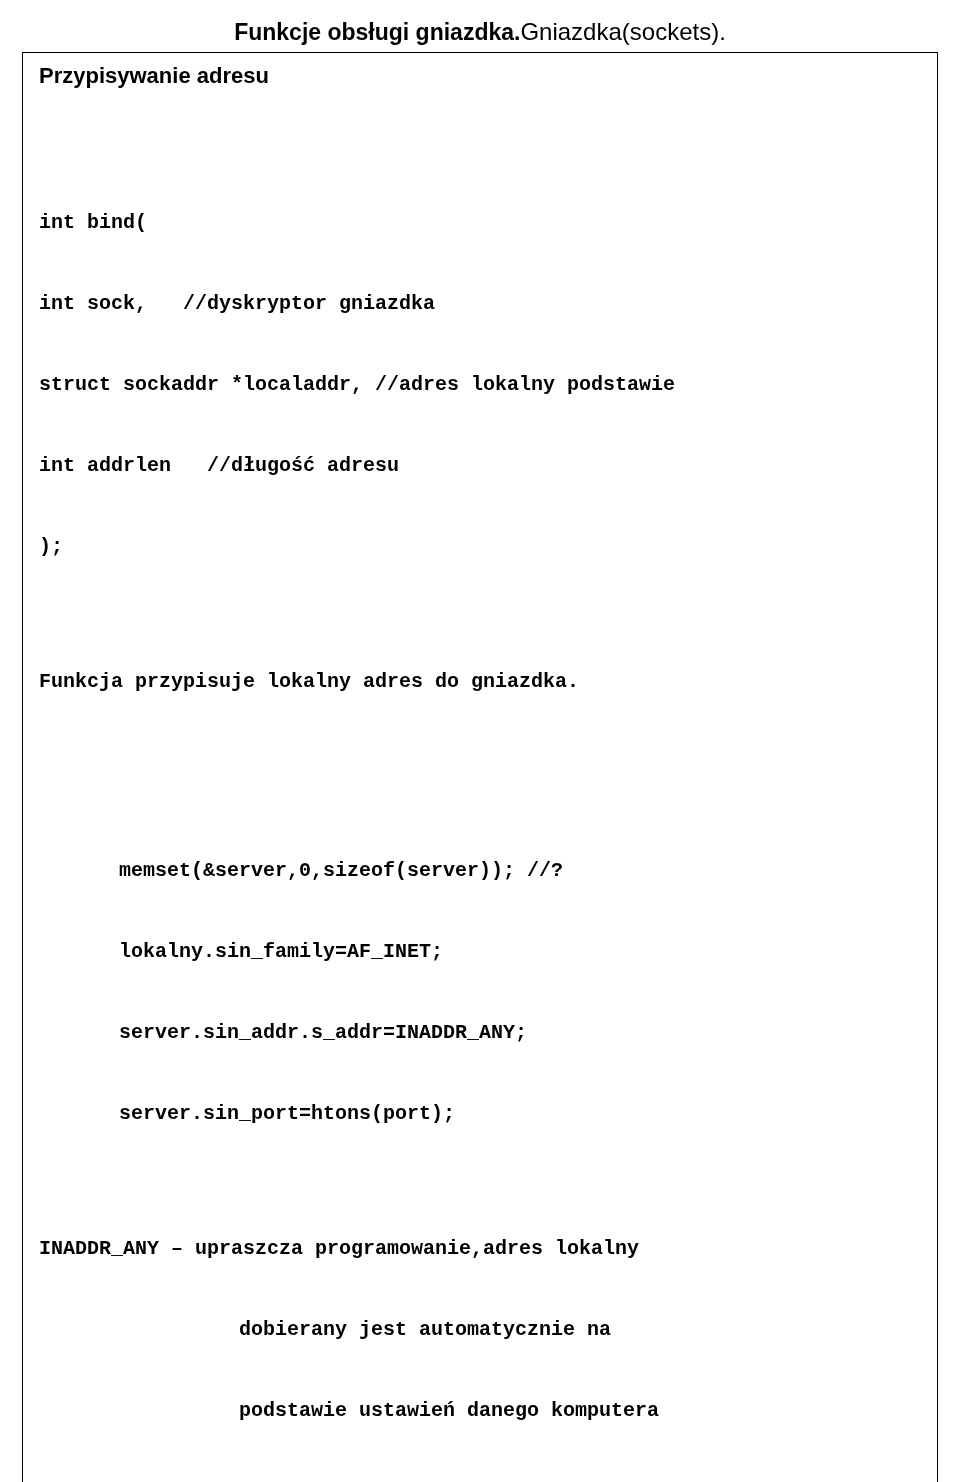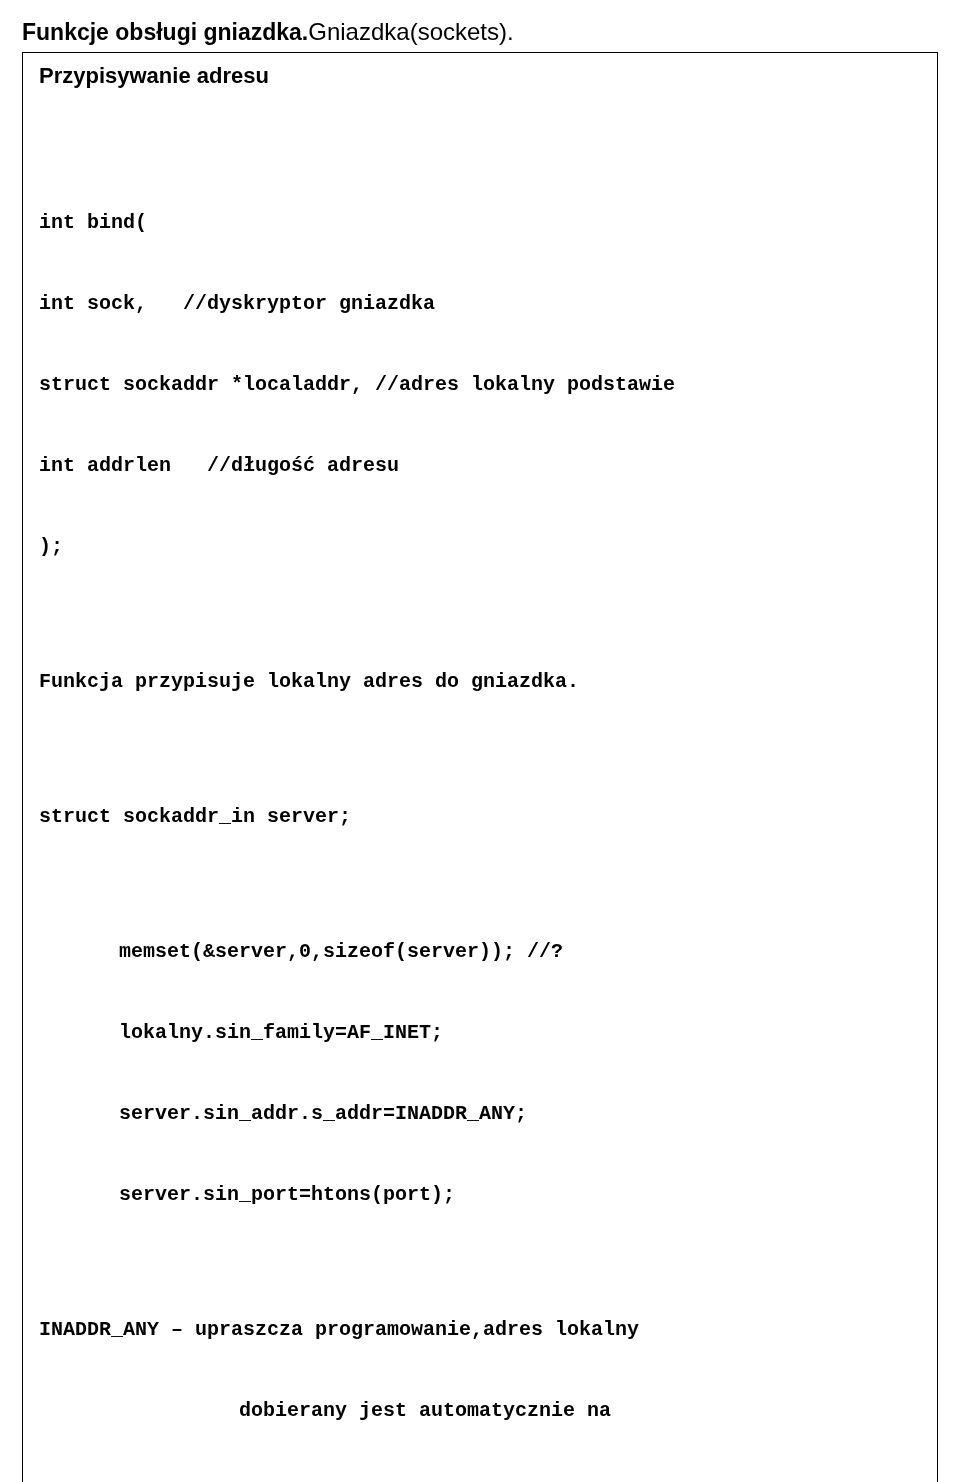--- a/index.html
+++ b/index.html
@@ -6,21 +6,21 @@
     body {
       background: #fff;
       font-family: Verdana, Arial, sans-serif;
       width: 960px;
       padding: 18px 22px;
       color: #000;
     }
     .slide { margin-bottom: 30px; }
     .slide-header {
       display: flex;
-      justify-content: flex-start;
+      justify-content: center;
       align-items: baseline;
       margin-bottom: 6px;
     }
     .slide-title {
       font-weight: bold;
       font-size: 23px;
     }
     .slide-tag {
       font-size: 24px;
     }
@@ -57,21 +57,20 @@
     <div class="code">
       <div></div>
       <div>int bind(</div>
       <div>int sock,   //dyskryptor gniazdka</div>
       <div>struct sockaddr *localaddr, //adres lokalny podstawie</div>
       <div>int addrlen   //długość adresu</div>
       <div>);</div>
       <div></div>
       <div>Funkcja przypisuje lokalny adres do gniazdka.</div>
       <div></div>
-      <div>struct sockaddr_in server;</div>
       <div></div>
       <div class="indent">memset(&amp;server,0,sizeof(server)); //?</div>
       <div class="indent">lokalny.sin_family=AF_INET;</div>
       <div class="indent">server.sin_addr.s_addr=INADDR_ANY;</div>
       <div class="indent">server.sin_port=htons(port);</div>
       <div></div>
       <div>INADDR_ANY – upraszcza programowanie,adres lokalny</div>
       <div class="indent2">dobierany jest automatycznie na</div>
       <div class="indent2">podstawie ustawień danego komputera</div>
     </div>

